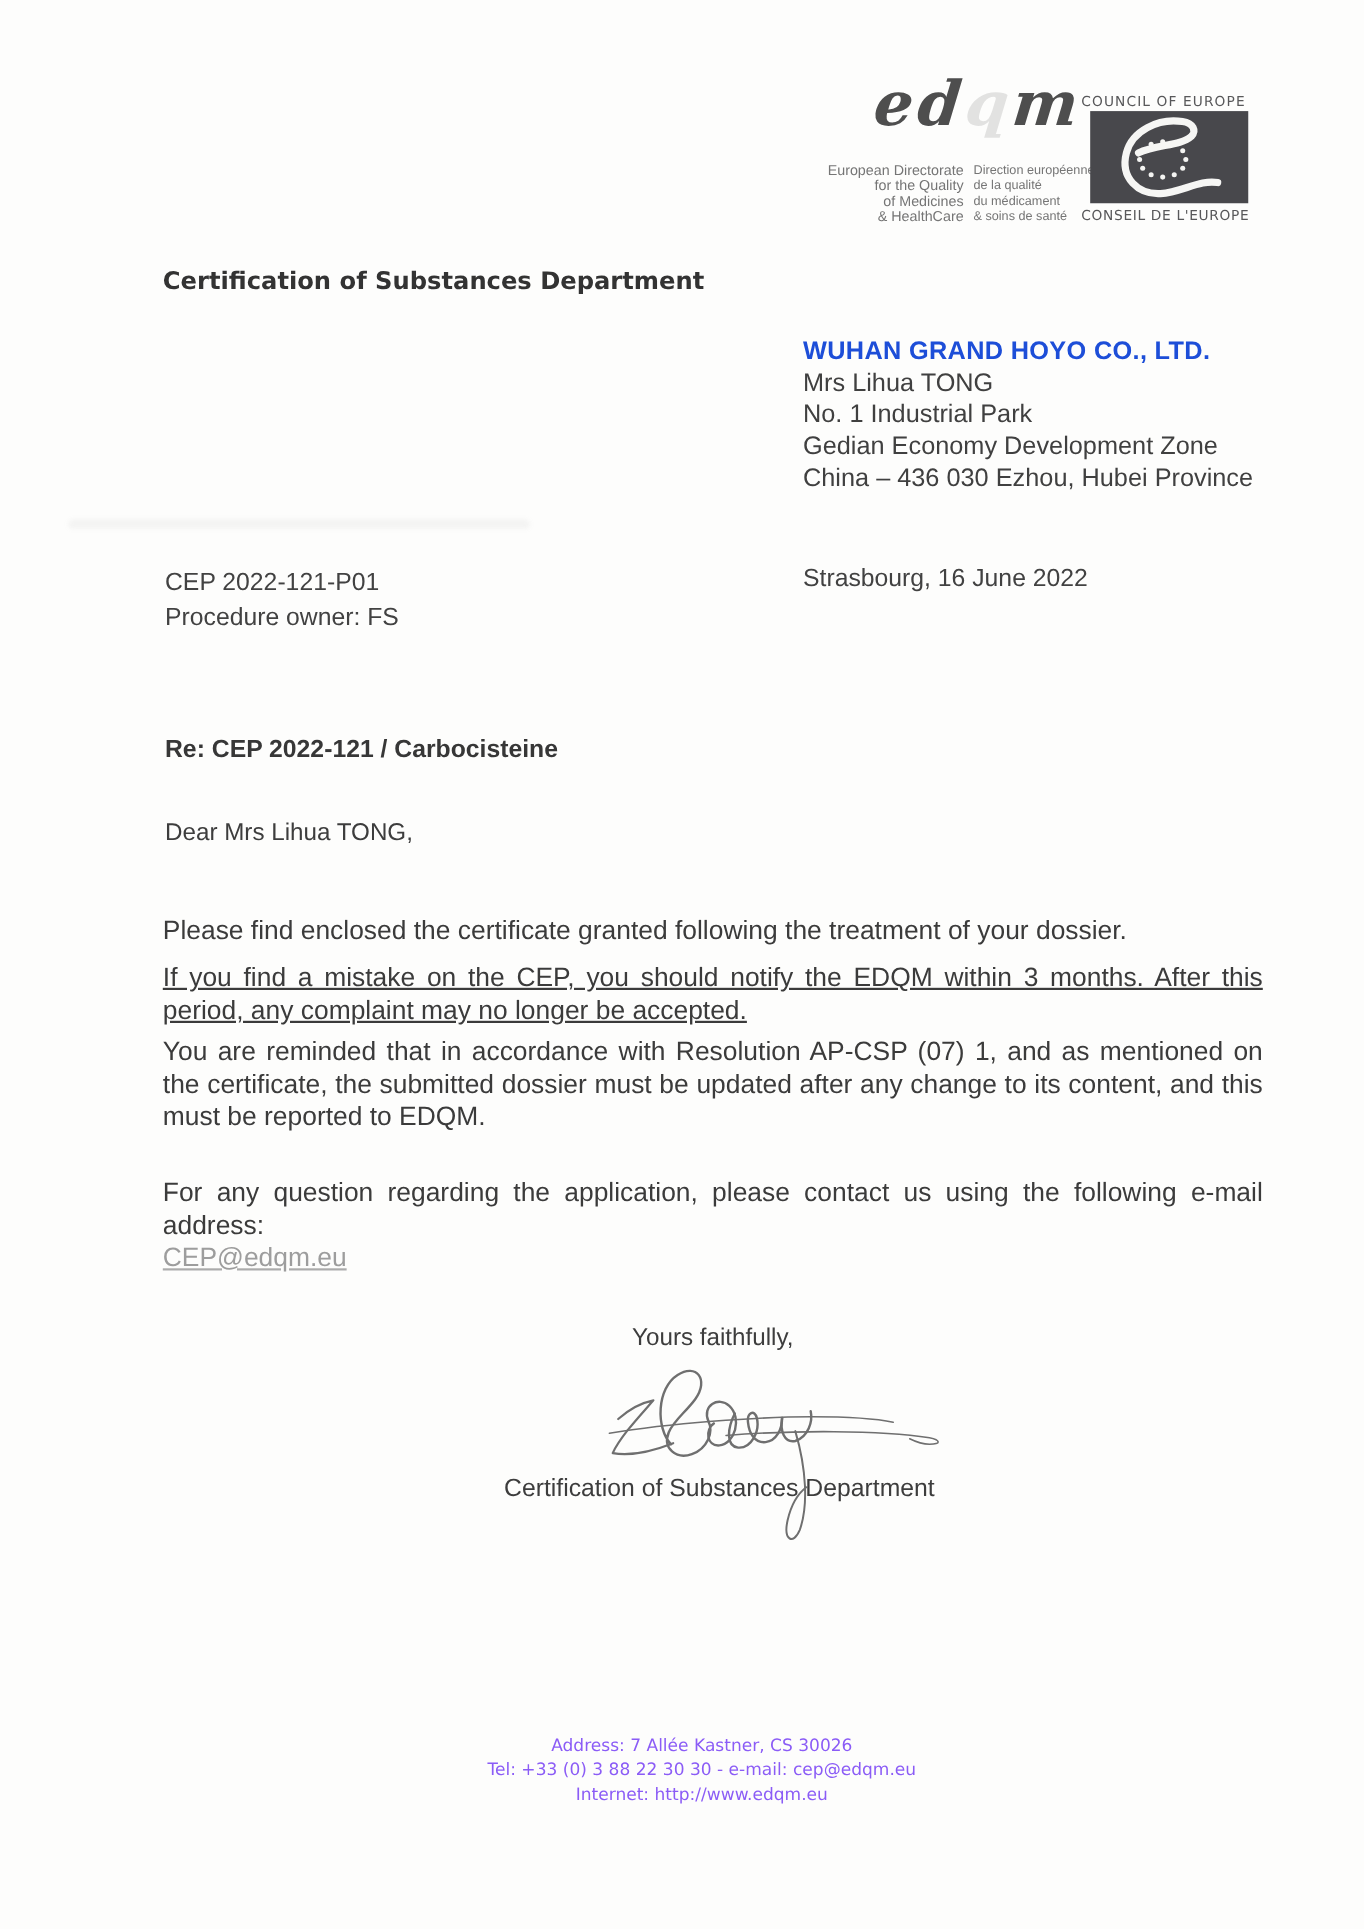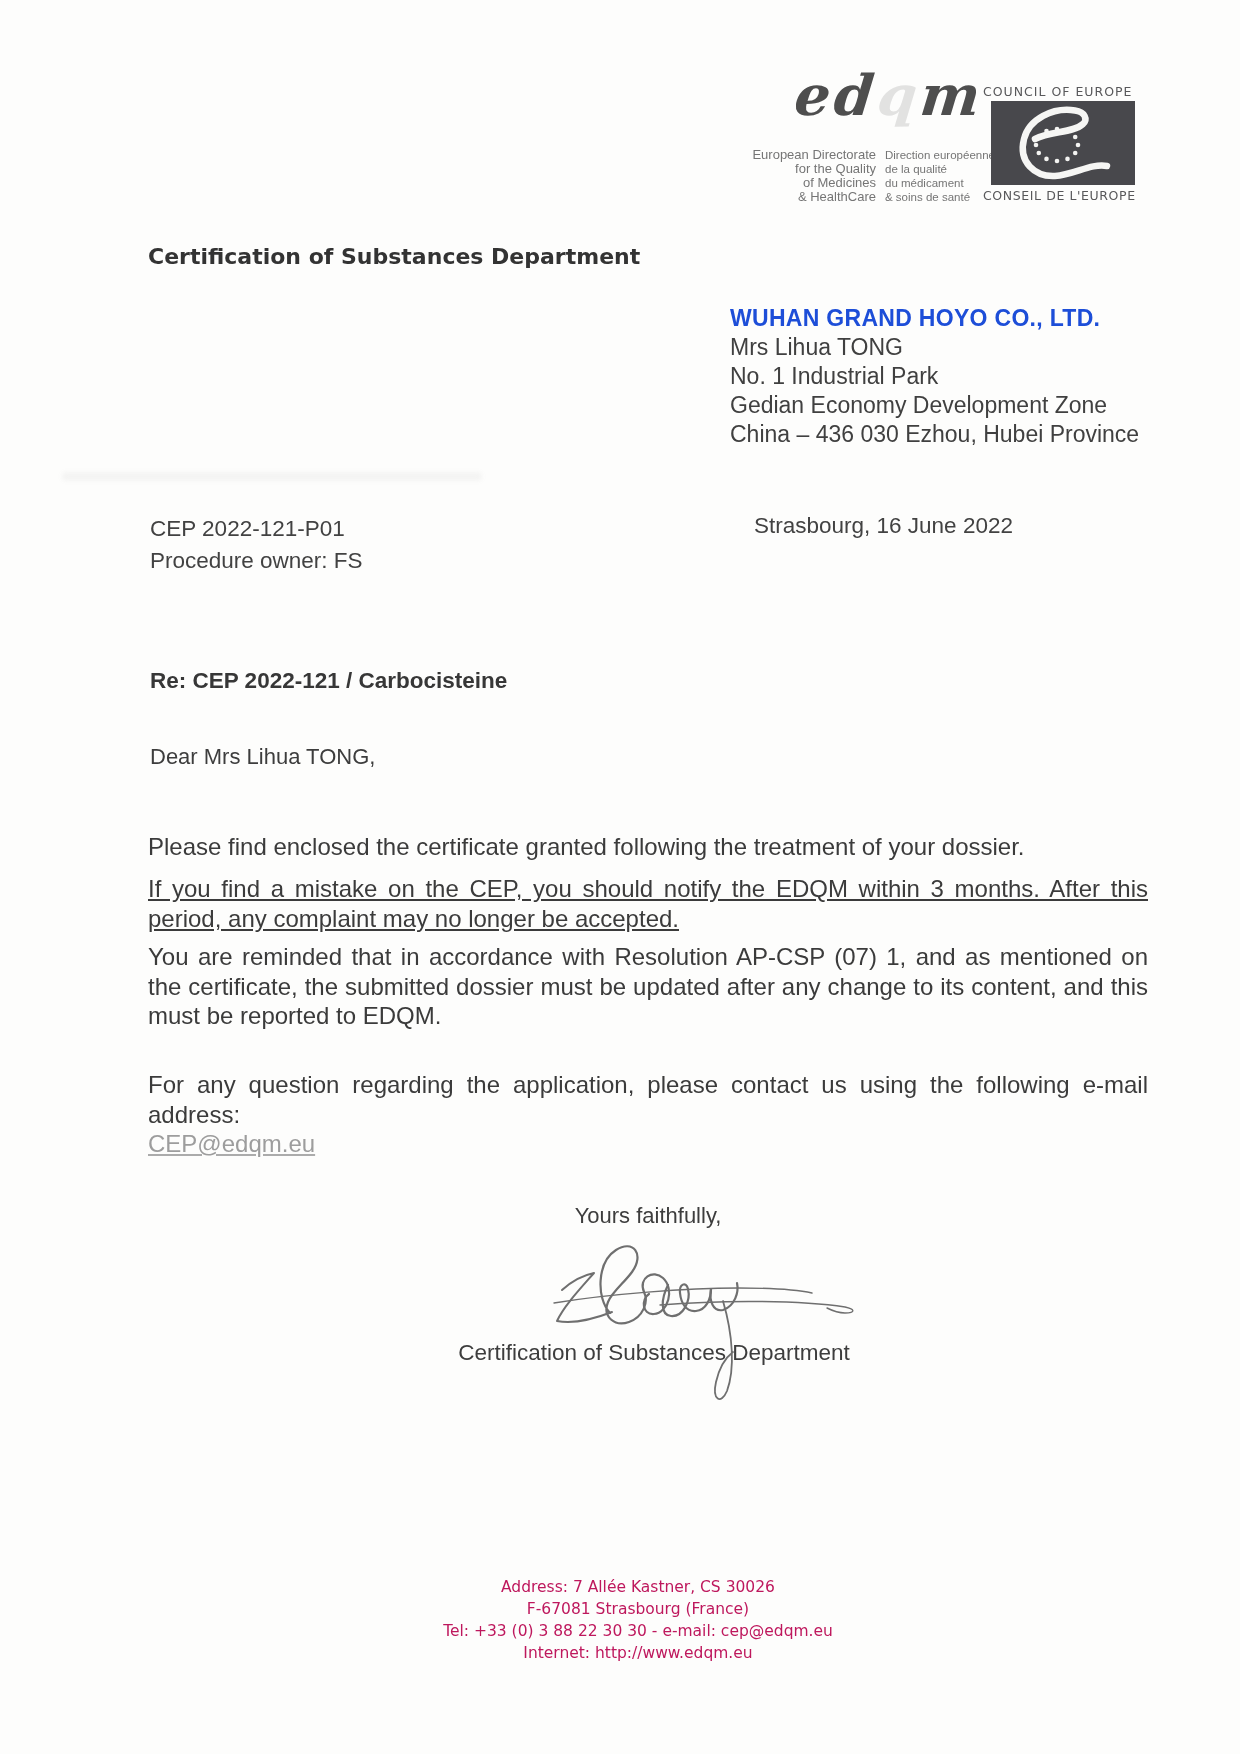--- a/index.html
+++ b/index.html
@@ -54,21 +54,21 @@
     position: absolute; left: 730px; top: 304px;
     font-size: 23px; line-height: 29px; color: #404040;
   }
   .recipient .company { font-weight: bold; font-size: 23px; color: #1d4ed8; letter-spacing: 0.3px; }
   .ref-left {
     position: absolute; left: 150px; top: 513px;
     font-size: 22.5px; line-height: 32px; color: #424242;
   }
   .ref-date {
     position: absolute; left: 730px; top: 513px;
-    font-size: 22.5px; color: #424242; margin-left: 24px;
+    font-size: 22.5px; color: #424242;
   }
   .subject {
     position: absolute; left: 150px; top: 668px;
     font-weight: bold; font-size: 22.5px; color: #373737;
   }
   .salutation { position: absolute; left: 150px; top: 744px; font-size: 22px; color: #3d3d3d; }
 
   .para {
     position: absolute; left: 148px; width: 1000px;
     font-size: 24px; line-height: 29.5px;
@@ -92,21 +92,21 @@
   .signature-svg { position: absolute; left: 548px; top: 1238px; }
   .sig-title {
     position: absolute; left: 148px; top: 1340px; width: 1012px;
     text-align: center; font-size: 22.5px; color: #3d3d3d;
   }
 
   .footer {
     position: absolute; left: 138px; top: 1576px; width: 1000px;
     text-align: center;
     font-family: "DejaVu Sans", sans-serif;
-    font-size: 15.5px; line-height: 22px; color: #be185d;
+    font-size: 15.5px; line-height: 22px; color: #8b5cf6;
   }
 
   .scan-smudge {
     position: absolute; left: 62px; top: 472px; width: 420px; height: 9px;
     background: rgba(125,125,125,0.07);
     filter: blur(2px);
     border-radius: 5px;
   }
 </style>
 </head>
@@ -199,18 +199,17 @@
       <path stroke-width="1.4" d="M 112 67 C 172 62 252 62 297 69 C 307 71 308 75 297 75 C 289 75 283 72 279 70"></path>
 
       <path stroke-width="1.8" d="M 175 63 C 185 97 187 131 179 153 C 173 167 164 162 168 144 C 171 131 177 120 185 114"></path>
     </g>
   </svg>
 
   <div class="sig-title">Certification of Substances Department</div>
 
   <div class="footer">
     <div>Address: 7 Allée Kastner, CS 30026</div>
-    <div>F-67081 Strasbourg (France)</div>
     <div>Tel: +33 (0) 3 88 22 30 30 - e-mail: cep@edqm.eu</div>
     <div>Internet: http://www.edqm.eu</div>
   </div>
 
 </div>
 
 </body></html>

